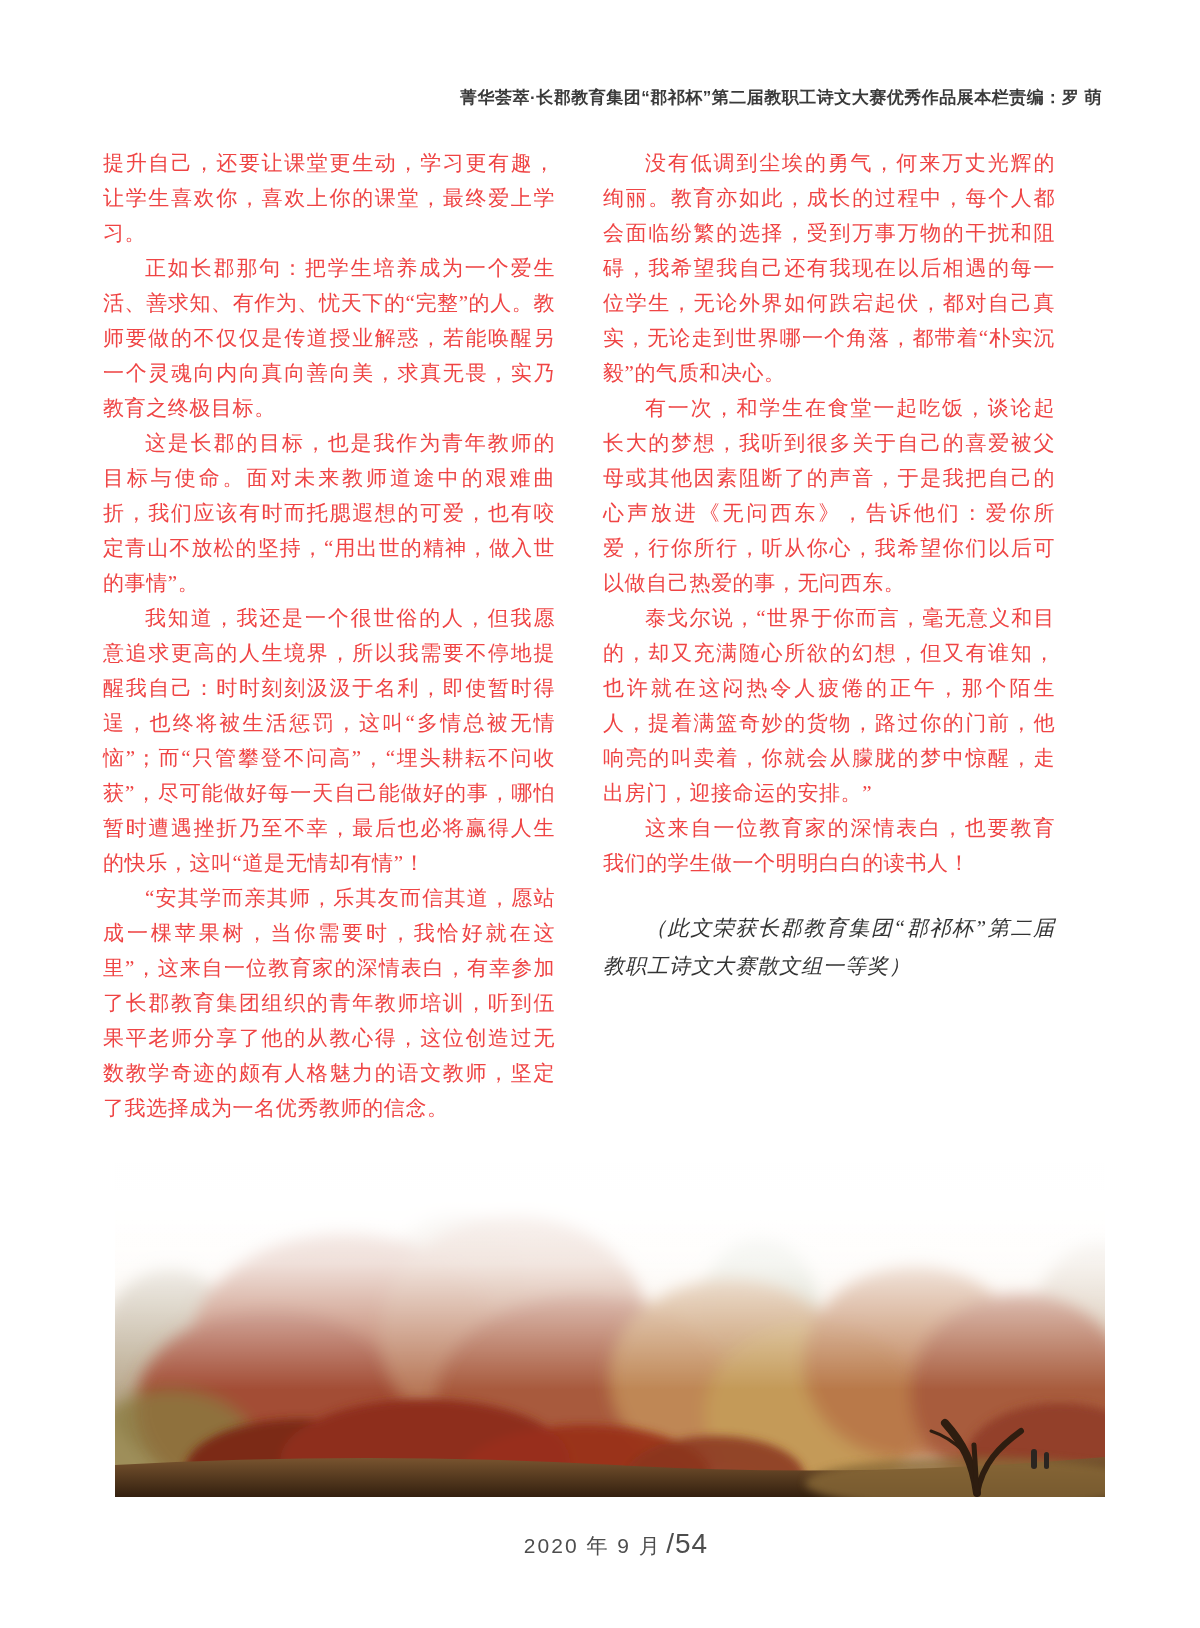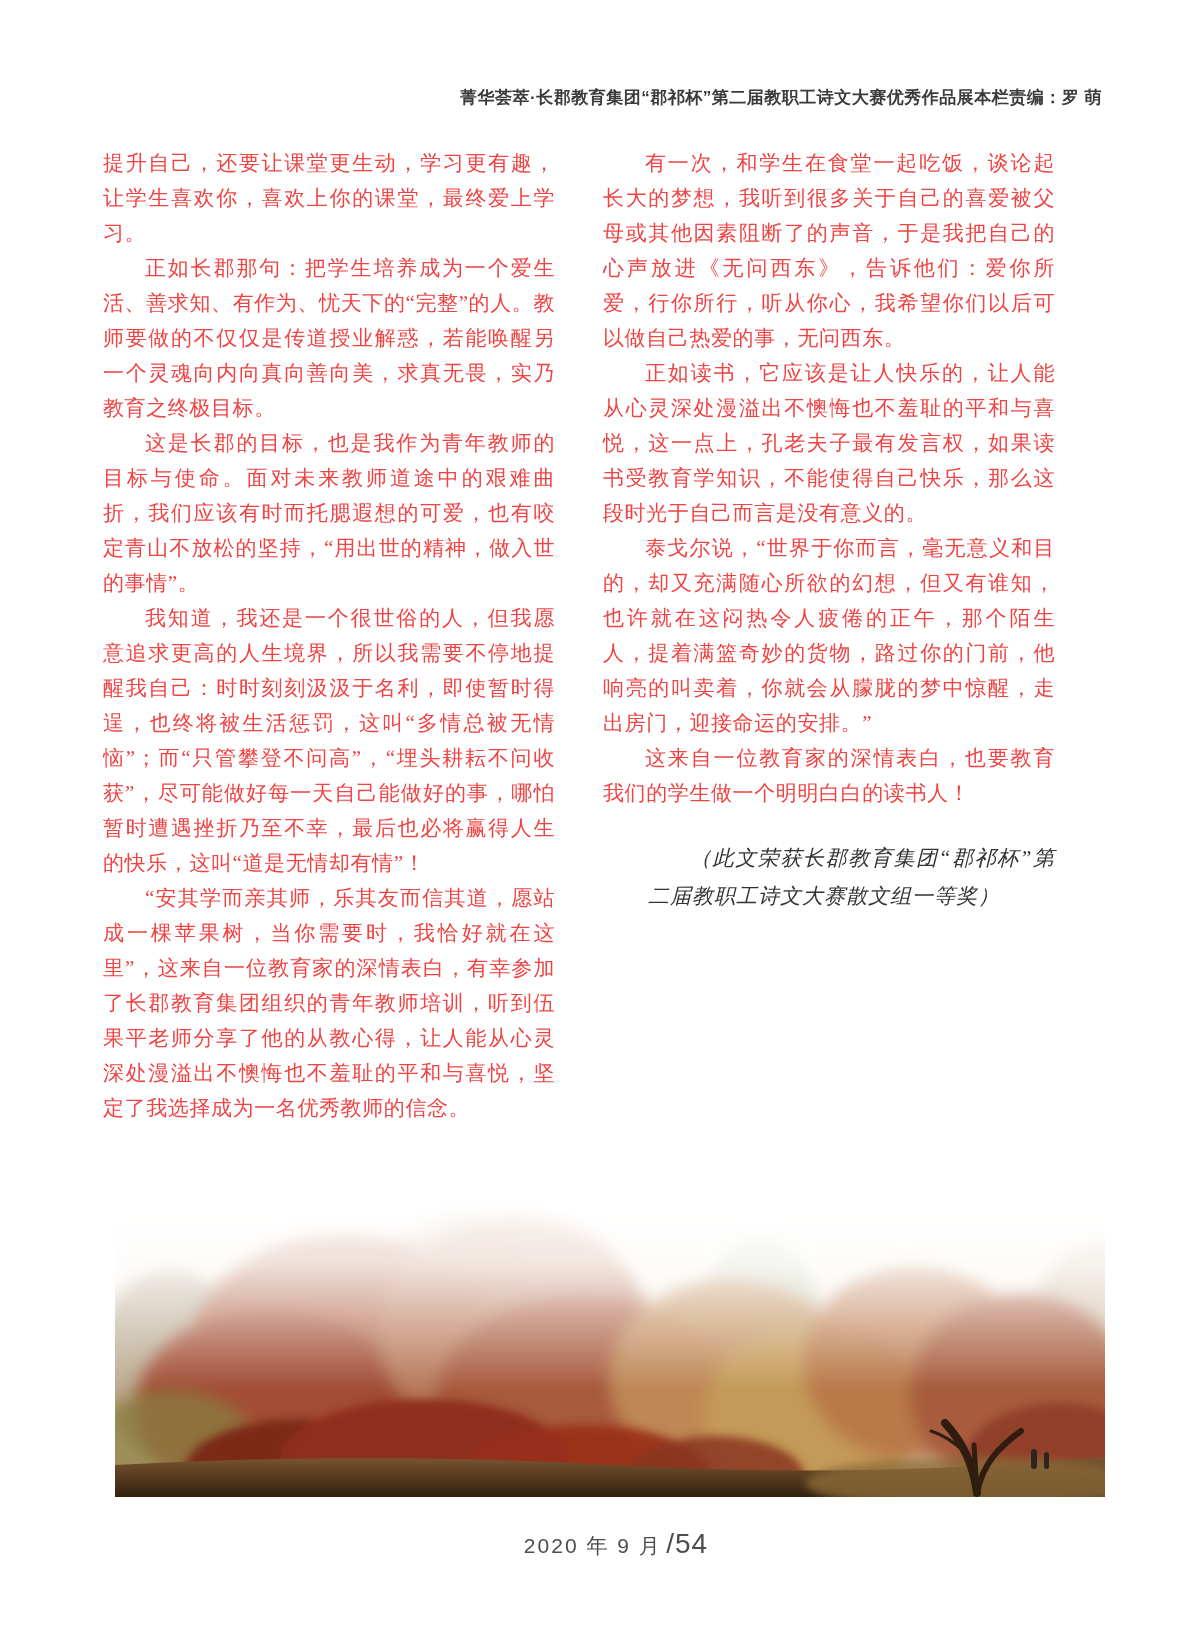--- a/index.html
+++ b/index.html
@@ -46,21 +46,20 @@
   }
   .award-note {
     margin-top: 28px;
     font-style: italic;
     font-size: 21px;
     line-height: 38px;
     letter-spacing: 1px;
     text-indent: 2em;
     text-align: justify;
     color: #333333;
-    margin-left: 45px;
   }
   .photo-wrap {
     position: absolute;
     left: 115px; top: 1163px;
     width: 990px; height: 334px;
   }
   .photo-wrap svg { display: block; }
   .page-footer {
     position: absolute;
     left: 16px; top: 1528px; width: 100%;
@@ -78,29 +77,29 @@
   <span>菁华荟萃·长郡教育集团“郡祁杯”第二届教职工诗文大赛优秀作品展</span>
   <span>本栏责编：罗  萌</span>
 </header>
 
 <section class="column left">
   <div>
       <p class="body-p no-indent">提升自己，还要让课堂更生动，学习更有趣，让学生喜欢你，喜欢上你的课堂，最终爱上学习。</p>
       <p class="body-p">正如长郡那句：把学生培养成为一个爱生活、善求知、有作为、忧天下的“完整”的人。教师要做的不仅仅是传道授业解惑，若能唤醒另一个灵魂向内向真向善向美，求真无畏，实乃教育之终极目标。</p>
       <p class="body-p">这是长郡的目标，也是我作为青年教师的目标与使命。面对未来教师道途中的艰难曲折，我们应该有时而托腮遐想的可爱，也有咬定青山不放松的坚持，“用出世的精神，做入世的事情”。</p>
       <p class="body-p">我知道，我还是一个很世俗的人，但我愿意追求更高的人生境界，所以我需要不停地提醒我自己：时时刻刻汲汲于名利，即使暂时得逞，也终将被生活惩罚，这叫“多情总被无情恼”；而“只管攀登不问高”，“埋头耕耘不问收获”，尽可能做好每一天自己能做好的事，哪怕暂时遭遇挫折乃至不幸，最后也必将赢得人生的快乐，这叫“道是无情却有情”！</p>
-      <p class="body-p">“安其学而亲其师，乐其友而信其道，愿站成一棵苹果树，当你需要时，我恰好就在这里”，这来自一位教育家的深情表白，有幸参加了长郡教育集团组织的青年教师培训，听到伍果平老师分享了他的从教心得，让人能从心灵深处漫溢出不懊悔也不羞耻的平和与喜悦，坚定了我选择成为一名优秀教师的信念。</p>
+      <p class="body-p">“安其学而亲其师，乐其友而信其道，愿站成一棵苹果树，当你需要时，我恰好就在这里”，这来自一位教育家的深情表白，有幸参加了长郡教育集团组织的青年教师培训，听到伍果平老师分享了他的从教心得，这位创造过无数教学奇迹的颇有人格魅力的语文教师，坚定了我选择成为一名优秀教师的信念。</p>
     </div>
   <h2 class="section-title">低到尘埃 开出花来</h2>
 </section>
 
 <section class="column right">
   <div>
+      <p class="body-p">没有低调到尘埃的勇气，何来万丈光辉的绚丽。教育亦如此，成长的过程中，每个人都会面临纷繁的选择，受到万事万物的干扰和阻碍，我希望我自己还有我现在以后相遇的每一位学生，无论外界如何跌宕起伏，都对自己真实，无论走到世界哪一个角落，都带着“朴实沉毅”的气质和决心。</p>
       <p class="body-p">有一次，和学生在食堂一起吃饭，谈论起长大的梦想，我听到很多关于自己的喜爱被父母或其他因素阻断了的声音，于是我把自己的心声放进《无问西东》，告诉他们：爱你所爱，行你所行，听从你心，我希望你们以后可以做自己热爱的事，无问西东。</p>
-      <p class="body-p">正如读书，它应该是让人快乐的，让人能从心灵深处漫溢出不懊悔也不羞耻的平和与喜悦，这一点上，孔老夫子最有发言权，如果读书受教育学知识，不能使得自己快乐，那么这段时光于自己而言是没有意义的。</p>
       <p class="body-p">泰戈尔说，“世界于你而言，毫无意义和目的，却又充满随心所欲的幻想，但又有谁知，也许就在这闷热令人疲倦的正午，那个陌生人，提着满篮奇妙的货物，路过你的门前，他响亮的叫卖着，你就会从朦胧的梦中惊醒，走出房门，迎接命运的安排。”</p>
       <p class="body-p">这来自一位教育家的深情表白，也要教育我们的学生做一个明明白白的读书人！</p>
     </div>
   <p class="award-note">（此文荣获长郡教育集团“郡祁杯”第二届教职工诗文大赛散文组一等奖）</p>
 </section>
 
 <div class="photo-wrap">
   <svg width="990" height="334" viewBox="0 0 990 334" preserveAspectRatio="none">
     <defs>
       <linearGradient id="pg-sky" x1="0" y1="0" x2="0" y2="1">

